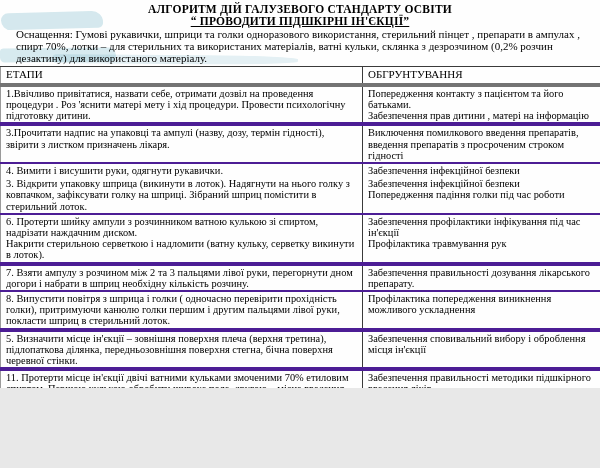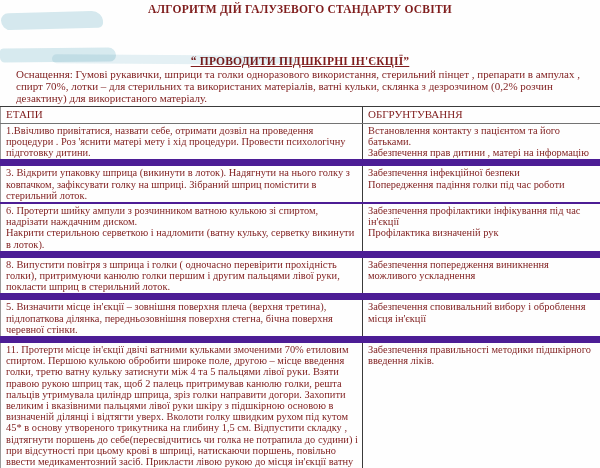--- a/index.html
+++ b/index.html
@@ -1,53 +1,53 @@
 <!DOCTYPE html>
 <html><head>
 <meta charset="utf-8">
 <style>
   html,body{margin:0;padding:0;background:#e8e8e8;}
   .page{
     position:relative;
-    width:600px;height:468px;
+    width:600px;height:388px;
     background:#fefefe;
     font-family:"Liberation Serif","DejaVu Serif",serif;
-    color:#7f1d1d;
+    color:#000000;
     overflow:hidden;
     box-sizing:border-box;
   }
   .title-block{ text-align:center; padding-top:3px; line-height:12px; }
   .title-line1{ font-weight:bold; font-size:11.5px; letter-spacing:.2px; }
-  .title-line2{ font-weight:bold; font-size:11.5px; text-decoration:underline; letter-spacing:.2px;margin-top:40px; }
+  .title-line2{ font-weight:bold; font-size:11.5px; text-decoration:underline; letter-spacing:.2px; }
   .equipment{
     font-size:11px; line-height:12.2px;
     padding:1px 4px 1px 16px;
     border-bottom:1px solid #3a3a3a;
   }
   table.algo{
     width:100%;
     border-collapse:collapse;
     table-layout:fixed;
     font-size:10.4px;
     line-height:11.2px;
   }
   table.algo col.c1{ width:362px; }
   table.algo col.c2{ width:238px; }
   table.algo th, table.algo td{
     vertical-align:top;
     text-align:left;
     font-weight:normal;
     padding:1px 3px 1px 5px;
-    border-bottom:7px solid #4c1d95;
+    border-bottom:4px solid #4c1d95;
     white-space:pre-line;
     overflow:hidden;
   }
   table.algo th{ font-size:11px; padding-top:2px; padding-bottom:3px; }
   table.algo th:first-child, table.algo td:first-child{ border-right:1px solid #3a3a3a; }
-  table.algo th{ border-bottom:1px solid #737373; }
+  table.algo th{ border-bottom:4px solid #737373; }
   td.tb{ border-bottom-width:2px !important; }
   td.nb{ border-bottom:none !important; }
   .outer-frame{ border-left:1px solid #9a9a9a; border-right:1px solid #9a9a9a; }
   
   .hl{
     position:absolute;
     mix-blend-mode:multiply;
     pointer-events:none;
     z-index:5;
   }
@@ -78,37 +78,50 @@
       </colgroup>
     <thead>
       <tr>
         <th>ЕТАПИ</th>
         <th>ОБГРУНТУВАННЯ</th>
       </tr>
     </thead>
     <tbody>
         <tr>
           <td>1.Ввічливо привітатися, назвати себе, отримати дозвіл на проведення процедури . Роз 'яснити матері мету і хід процедури. Провести психологічну підготовку дитини.</td>
-          <td>Встановлення контакту з пацієнтом та його батьками.
+          <td>Попередження контакту з пацієнтом та його батьками.
 Забезпечення прав дитини , матері на інформацію</td>
+        </tr>
+        <tr>
+          <td class="tb">3.Прочитати надпис на  упаковці та ампулі (назву, дозу, термін гідності), звірити з листком призначень лікаря.</td>
+          <td class="tb">Виключення помилкового введення препаратів,
+введення препаратів з просроченим строком гідності</td>
+        </tr>
+        <tr>
+          <td class="nb">4. Вимити і висушити руки, одягнути рукавички.</td>
+          <td class="nb">Забезпечення інфекційної безпеки</td>
         </tr>
         <tr>
           <td class="tb">3. Відкрити упаковку шприца (викинути в лоток). Надягнути на нього голку з ковпачком, зафіксувати голку на шприці. Зібраний шприц помістити в стерильний лоток.</td>
           <td class="tb">Забезпечення інфекційної безпеки
 Попередження падіння голки під час роботи</td>
         </tr>
         <tr>
           <td>6. Протерти шийку ампули з розчинником ватною кулькою зі спиртом, надрізати наждачним диском.
 Накрити стерильною серветкою і надломити (ватну кульку, серветку викинути в лоток).</td>
           <td>Забезпечення профілактики інфікування під час ін'єкції
-Профілактика визначеній рук</td>
+Профілактика травмування рук</td>
+        </tr>
+        <tr>
+          <td class="tb">7. Взяти ампулу з розчином між 2 та 3 пальцями лівої руки, перегорнути  дном догори і набрати в шприц необхідну кількість розчину.</td>
+          <td class="tb">Забезпечення правильності дозування лікарського препарату.</td>
         </tr>
         <tr>
           <td>8. Випустити повітря з шприца і голки ( одночасно перевірити прохідність голки), притримуючи канюлю голки першим і другим пальцями лівої руки, покласти шприц в стерильний лоток.</td>
-          <td>Забезпечення попередження виникнення можливого ускладнення</td>
+          <td>Профілактика попередження виникнення можливого ускладнення</td>
         </tr>
         <tr>
           <td>5. Визначити місце ін'єкції – зовнішня поверхня плеча (верхня третина), підлопаткова ділянка, передньозовнішня поверхня стегна, бічна поверхня черевної стінки.</td>
           <td>Забезпечення сповивальний вибору і оброблення місця ін'єкції</td>
         </tr>
         <tr>
           <td>11. Протерти місце ін'єкції двічі ватними кульками змоченими 70% етиловим спиртом. Першою кулькою обробити широке поле, другою – місце введення голки, третю ватну кульку затиснути між 4 та 5 пальцями лівої руки. Взяти правою рукою шприц так, щоб 2 палець притримував канюлю голки, решта пальців утримувала циліндр шприца, зріз голки направити догори. Захопити  великим і вказівними пальцями лівої руки шкіру з підшкірною основою в визначеній ділянці і відтягти уверх. Вколоти голку швидким рухом під кутом 45* в основу утвореного трикутника на глибину 1,5 см. Відпустити складку , відтягнути поршень до себе(пересвідчитись чи голка не потрапила до судини) і при відсутності при цьому крові в шприці, натискаючи поршень, повільно ввести медикаментозний засіб. Прикласти лівою рукою до місця ін'єкції ватну кульку і швидким рухом витягнути голку.</td>
           <td>Забезпечення правильності методики підшкірного введення ліків.</td>
         </tr>
       </tbody>

